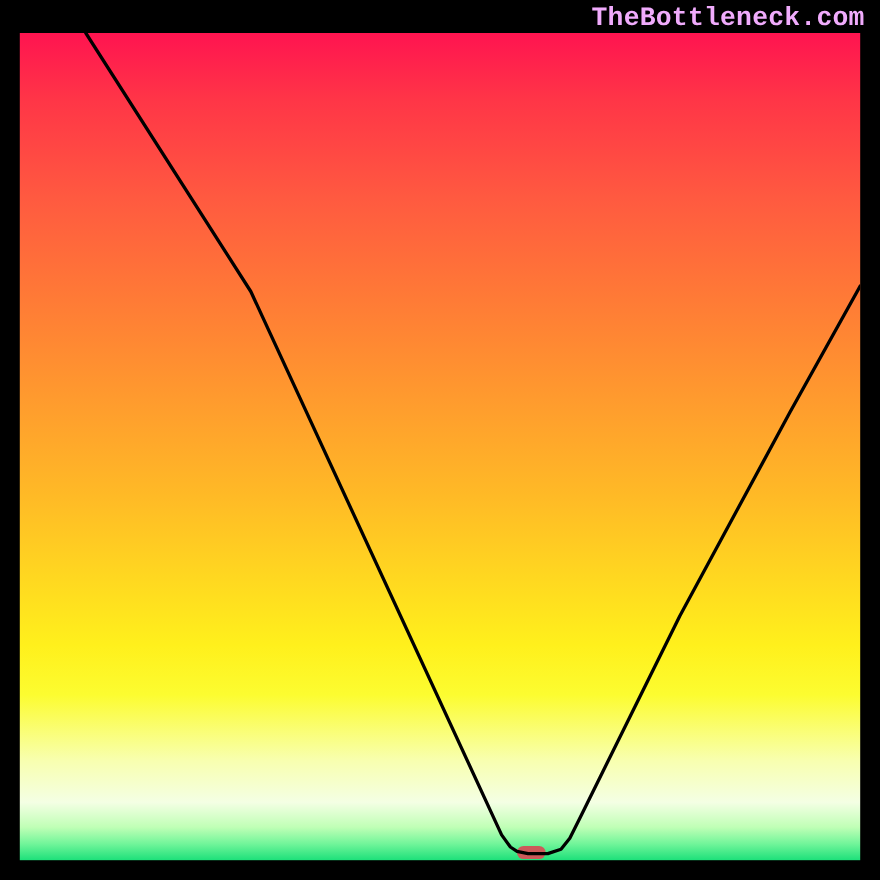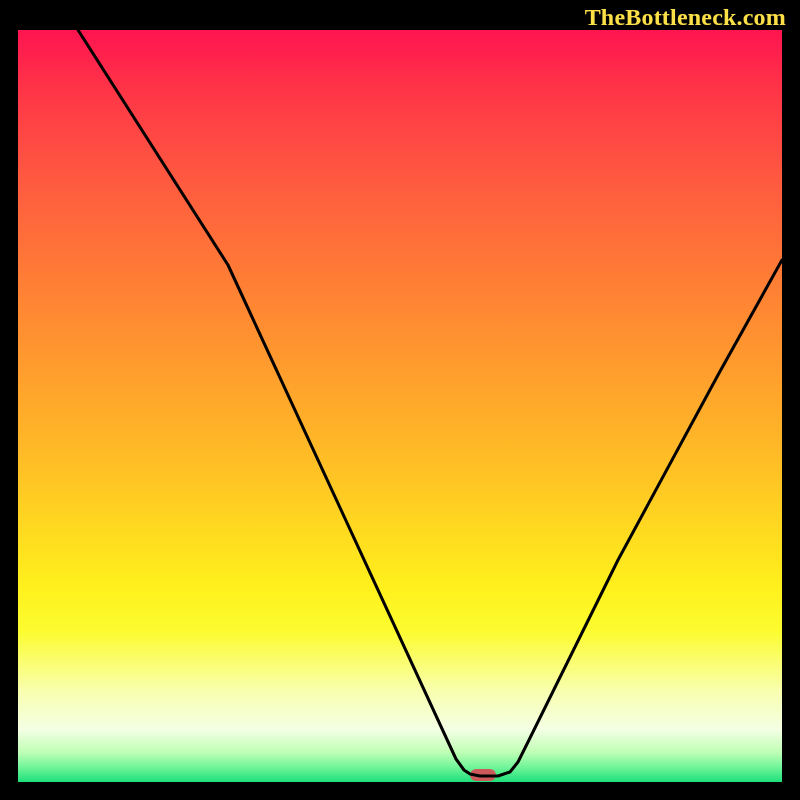--- a/index.html
+++ b/index.html
@@ -15,22 +15,22 @@
     top: 0;
     left: 0;
     width: 800px;
     height: 800px;
     background: #000;
   }
   .watermark {
     position: absolute;
     top: 4px;
     right: 14px;
-    color: #fde047;
-    font-family: Liberation Serif, serif;
+    color: #f0abfc;
+    font-family: Liberation Mono, monospace;
     font-size: 24px;
     font-weight: 600;
     letter-spacing: 0.2px;
   }
   .plot {
     position: absolute;
     top: 30px;
     left: 18px;
     width: 764px;
     height: 752px;

